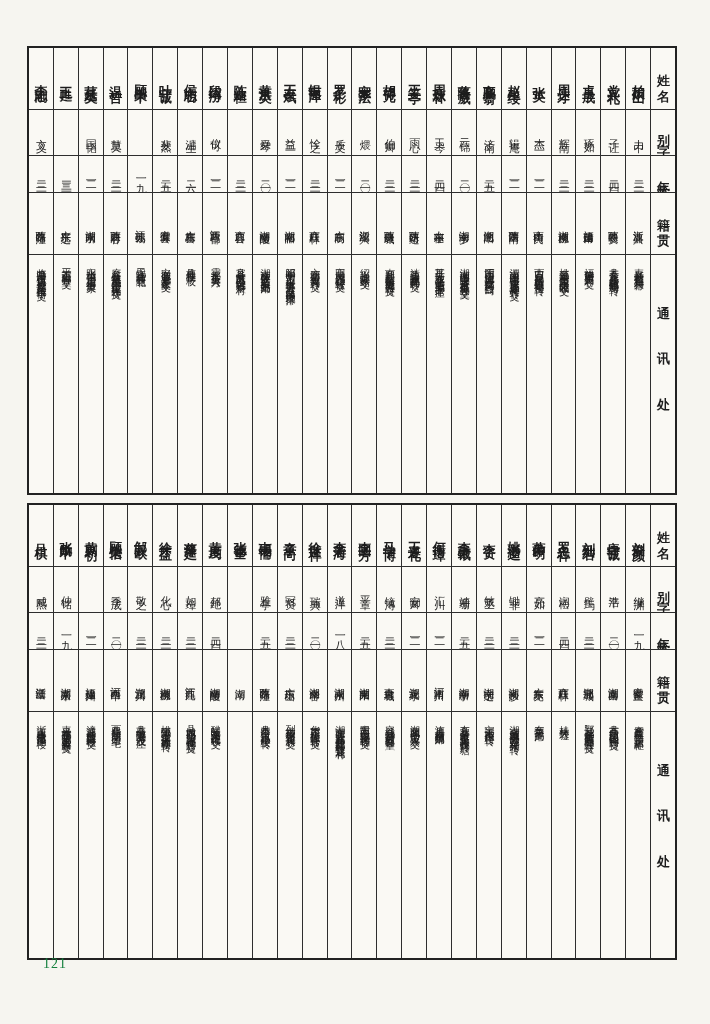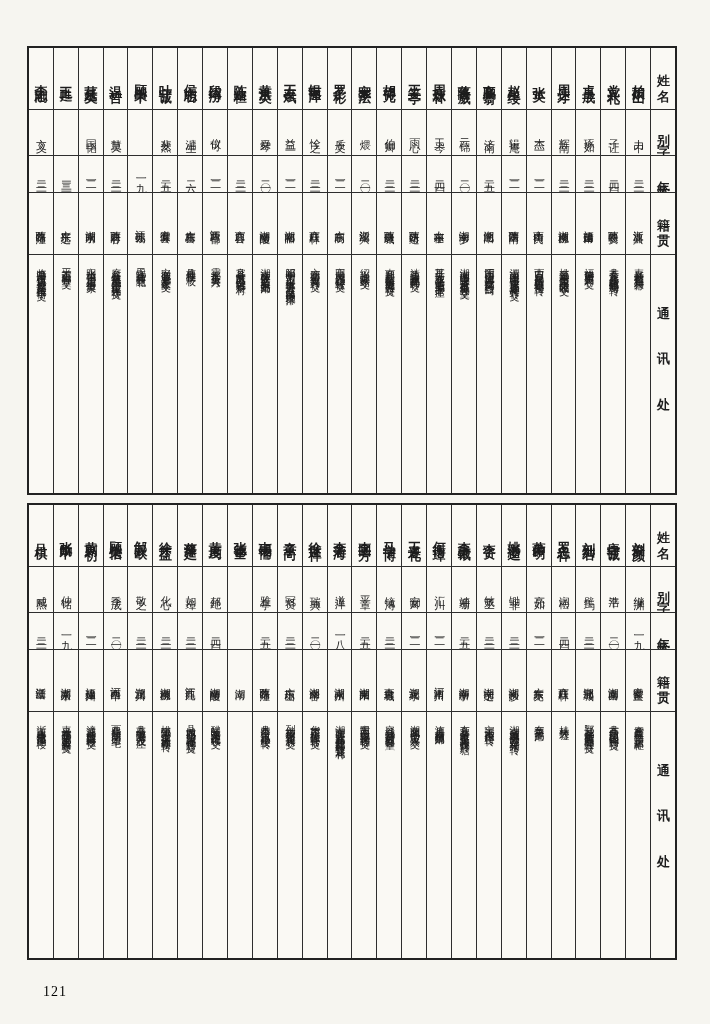--- a/index.html
+++ b/index.html
@@ -41,22 +41,22 @@
   .c-addr .vtext{font-size:10px;letter-spacing:1.5px;}
   
   .header-col .vtext{font-weight:700;font-size:13px;}
   .header-col .c-name .vtext{letter-spacing:15px;}
   .header-col .c-zi .vtext{letter-spacing:9px;}
   .header-col .c-age .vtext{letter-spacing:3px;}
   .header-col .c-origin .vtext{letter-spacing:15px;}
   .header-col .c-addr{align-items:flex-start;padding-top:40px;}
   .header-col .c-addr .vtext{letter-spacing:46px;font-size:13px;}
   .page-number{
-    position:absolute;left:43px;top:984px;
-    font-size:14px;color:#000000;letter-spacing:1px;
+    position:absolute;left:43px;top:956px;
+    font-size:14px;color:#15803d;letter-spacing:1px;
   }
 </style>
 </head>
 <body>
 
 <div class="page">
 
   <div id="table1" class="roster-table">
     <div class="col header-col">
       <div class="cell c-name">

